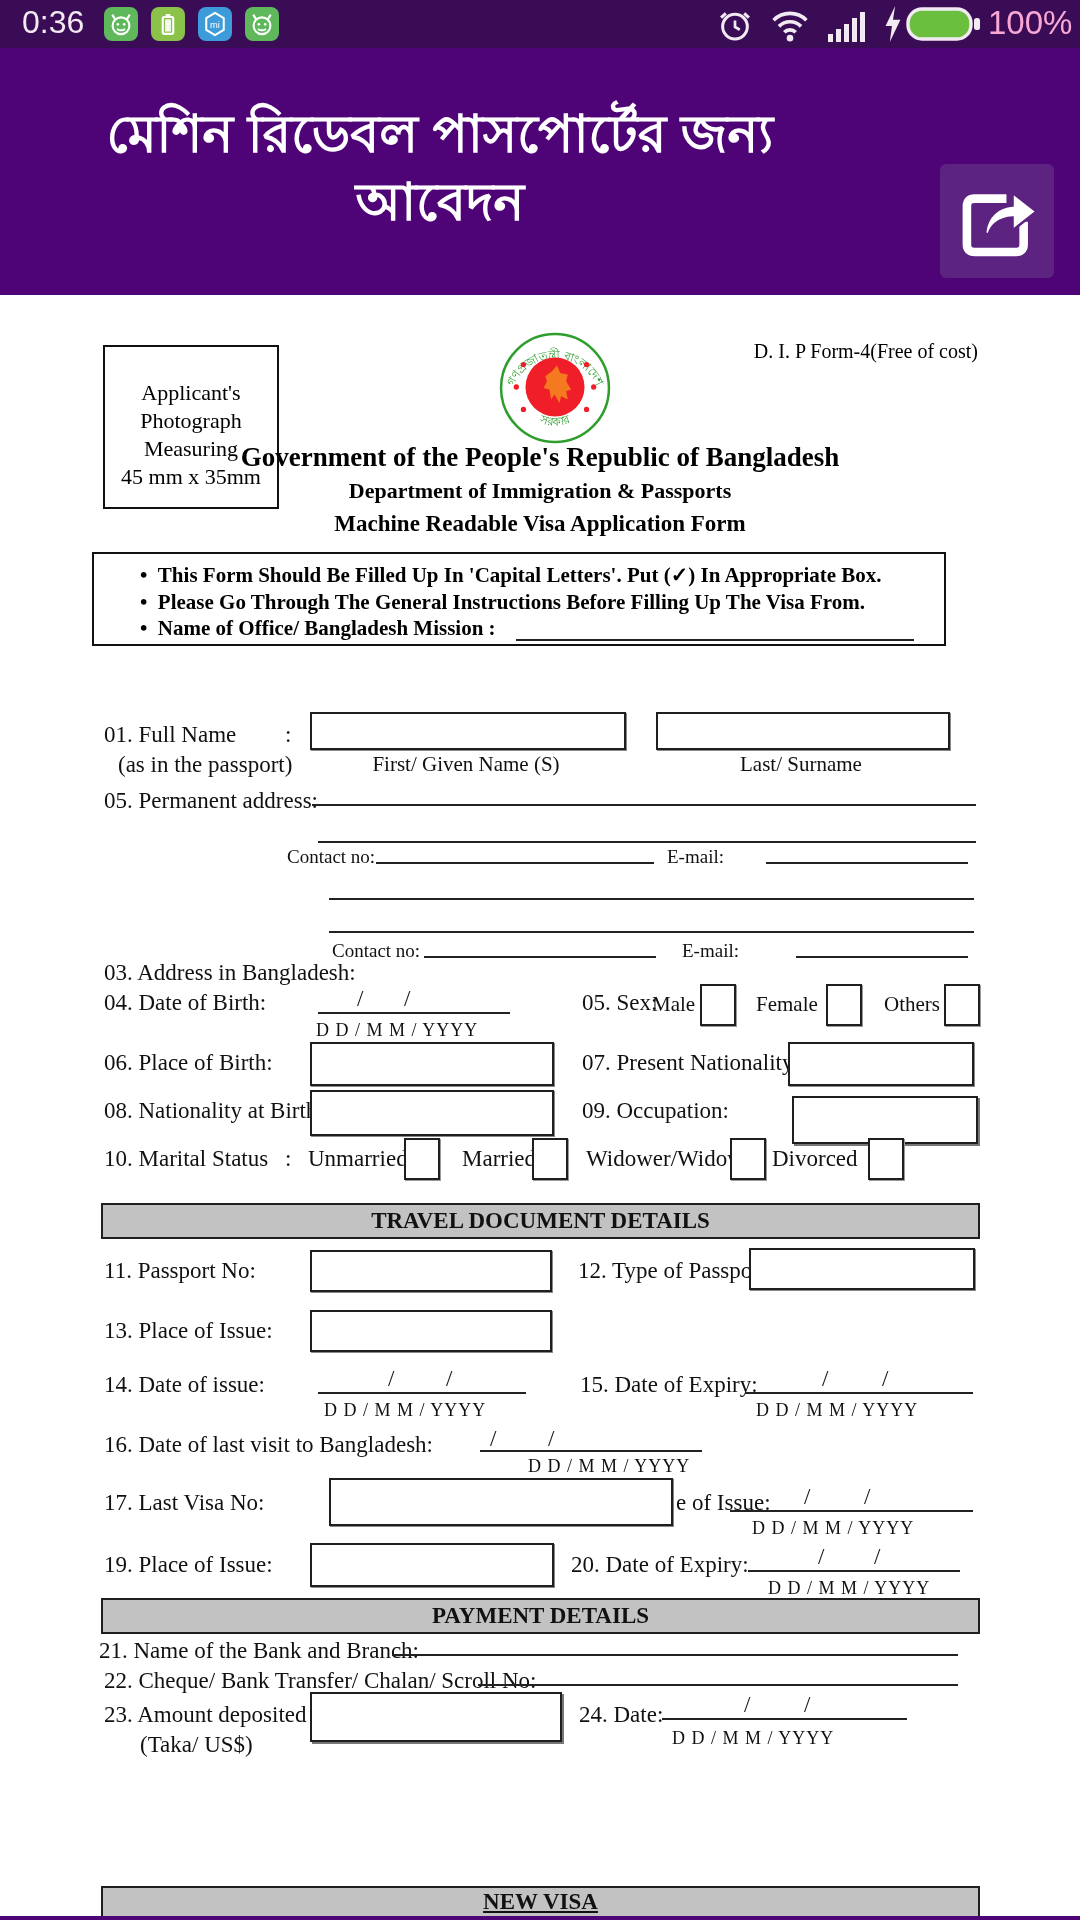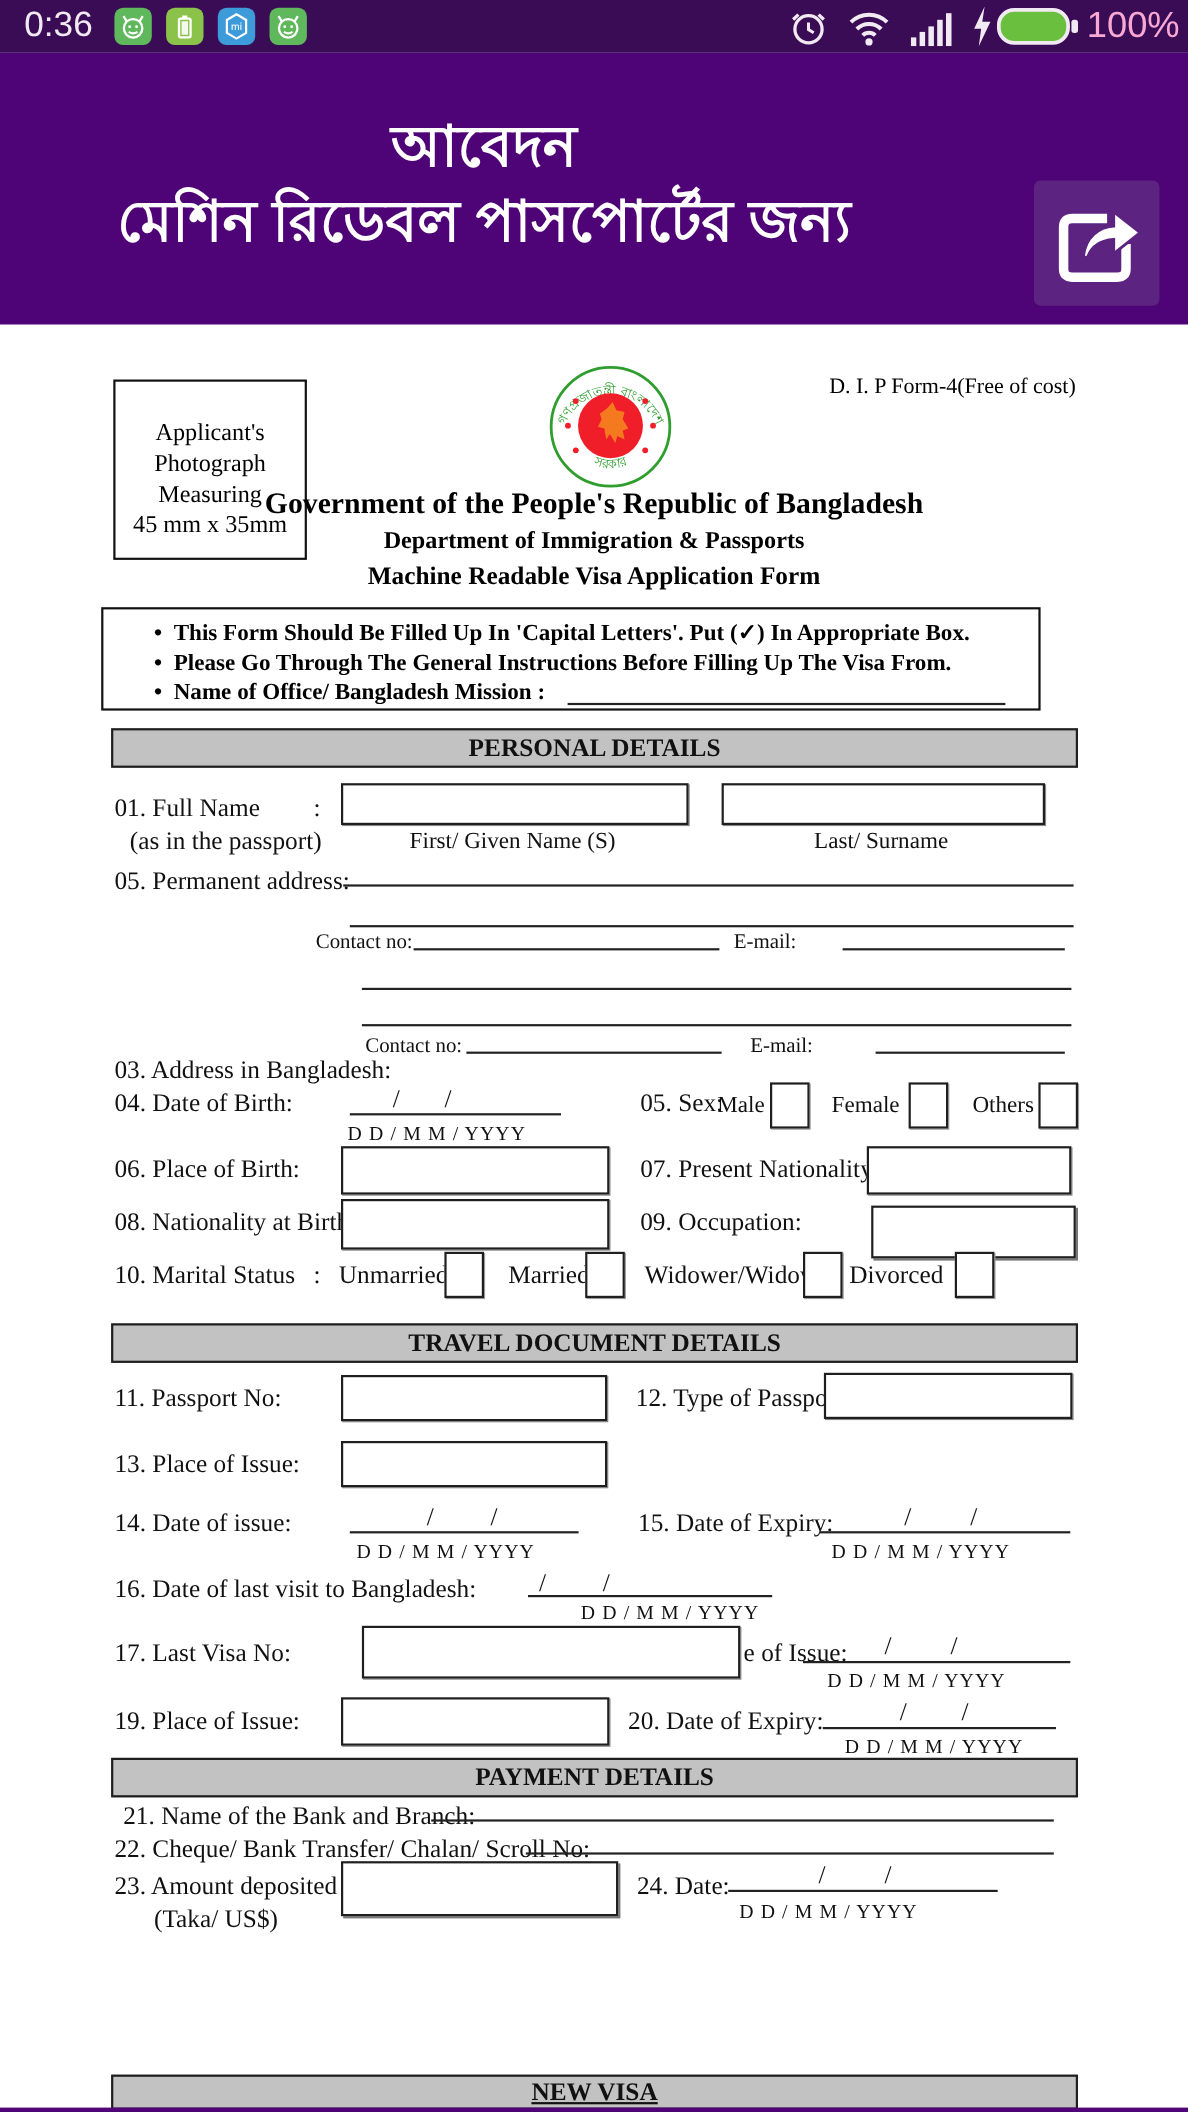--- a/index.html
+++ b/index.html
@@ -111,22 +111,22 @@
         <rect x="2" y="4" width="63" height="30" rx="14" fill="#6abf3f" stroke="#f2eaf2" stroke-width="3.4"></rect>
         <rect x="68" y="13" width="6" height="12" rx="2.5" fill="#f2eaf2"></rect>
       </svg>
     </span>
 
     <span class="sb-pct" style="left:988px;">100%</span>
   </div>
 
   <div id="appheader">
     <div class="app-title">
+      <div>মেশিন রিডেবল পাসপোর্টের জন্য</div>
       <div>আবেদন</div>
-      <div>মেশিন রিডেবল পাসপোর্টের জন্য</div>
     </div>
     <div class="share-btn">
       <svg width="86" height="86" viewBox="0 0 100 100">
         <path d="M56 24 H24 Q15 24 15 33 V77 Q15 86 24 86 H72 Q81 86 81 77 V56" fill="none" stroke="#ffffff" stroke-width="10" stroke-linecap="square"></path>
         <path d="M36 64 C38 44 52 33 68 32 L68 17 L96 39 L68 61 L68 46 C54 47 44 53 40 66 Z" fill="#ffffff" stroke="#5d2380" stroke-width="3"></path>
       </svg>
     </div>
   </div>
 
   <div class="abs" style="left:103px; top:345px; width:176px; height:164px; border:2px solid #111; text-align:center; font-size:22px; line-height:28px; padding-top:32px; box-sizing:border-box;">
@@ -171,21 +171,20 @@
     <span>•&nbsp;&nbsp;</span><span>Please Go Through The General Instructions Before Filling Up The Visa From.</span>
   </div>
   <div class="abs boldlbl" style="left:140px; top:563px; font-size:21px; white-space:nowrap;">
     <span>•&nbsp;&nbsp;</span><span>This Form Should Be Filled Up In 'Capital Letters'. Put (✓)  In Appropriate Box.</span>
   </div>
   <div class="abs boldlbl" style="left:140px; top:616px; font-size:21px; white-space:nowrap;">
     <span>•&nbsp;&nbsp;</span><span>Name of Office/ Bangladesh Mission :</span>
   </div>
   <span class="uline" style="left:516px; top:617px; width:398px;"></span>
 
-  <div class="secbar" style="top:662px;">PERSONAL DETAILS</div>
 
   <span class="lbl" style="left:104px; top:722px;">01. Full Name</span>
   <span class="lbl" style="left:118px; top:752px;">(as in the passport)</span>
   <span class="lbl" style="left:285px; top:722px;">:</span>
   <div class="bbox" style="left:310px; top:712px; width:312px; height:34px;"></div>
   <div class="bbox" style="left:656px; top:712px; width:290px; height:34px;"></div>
   <span class="lbl" style="left:310px; top:752px; width:312px; text-align:center; font-size:21px;">First/ Given Name (S)</span>
   <span class="lbl" style="left:656px; top:752px; width:290px; text-align:center; font-size:21px;">Last/ Surname</span>
 
   <span class="lbl" style="left:104px; top:788px;">05. Permanent address:</span>
@@ -278,21 +277,21 @@
   <span class="lbl" style="left:104px; top:1552px;">19. Place of Issue:</span>
   <div class="bbox" style="left:310px; top:1543px; width:240px; height:40px;"></div>
   <span class="lbl" style="left:571px; top:1552px;">20. Date of Expiry:</span>
   <span class="uline" style="left:748px; top:1548px; width:212px;"></span>
   <span class="slash" style="left:818px; top:1544px;">/</span>
   <span class="slash" style="left:874px; top:1544px;">/</span>
   <span class="cap" style="left:768px; top:1578px;">D D /   M   M  /  YYYY</span>
 
   <div class="secbar" style="top:1598px;">PAYMENT DETAILS</div>
 
-  <span class="lbl" style="left:112px; top:1638px;">21. Name of the Bank and Branch:</span>
+  <span class="lbl" style="left:99px; top:1638px;">21. Name of the Bank and Branch:</span>
   <span class="uline" style="left:392px; top:1632px; width:566px;"></span>
   <span class="lbl" style="left:104px; top:1668px;">22. Cheque/ Bank Transfer/ Chalan/ Scroll No:</span>
   <span class="uline" style="left:478px; top:1662px; width:480px;"></span>
 
   <span class="lbl" style="left:104px; top:1702px;">23. Amount deposited</span>
   <span class="lbl" style="left:140px; top:1732px;">(Taka/ US$)</span>
   <div class="bbox" style="left:310px; top:1692px; width:248px; height:46px; box-shadow:2px 2px 0 #777;"></div>
   <span class="lbl" style="left:579px; top:1702px;">24. Date:</span>
   <span class="uline" style="left:662px; top:1696px; width:245px;"></span>
   <span class="slash" style="left:744px; top:1692px;">/</span>

